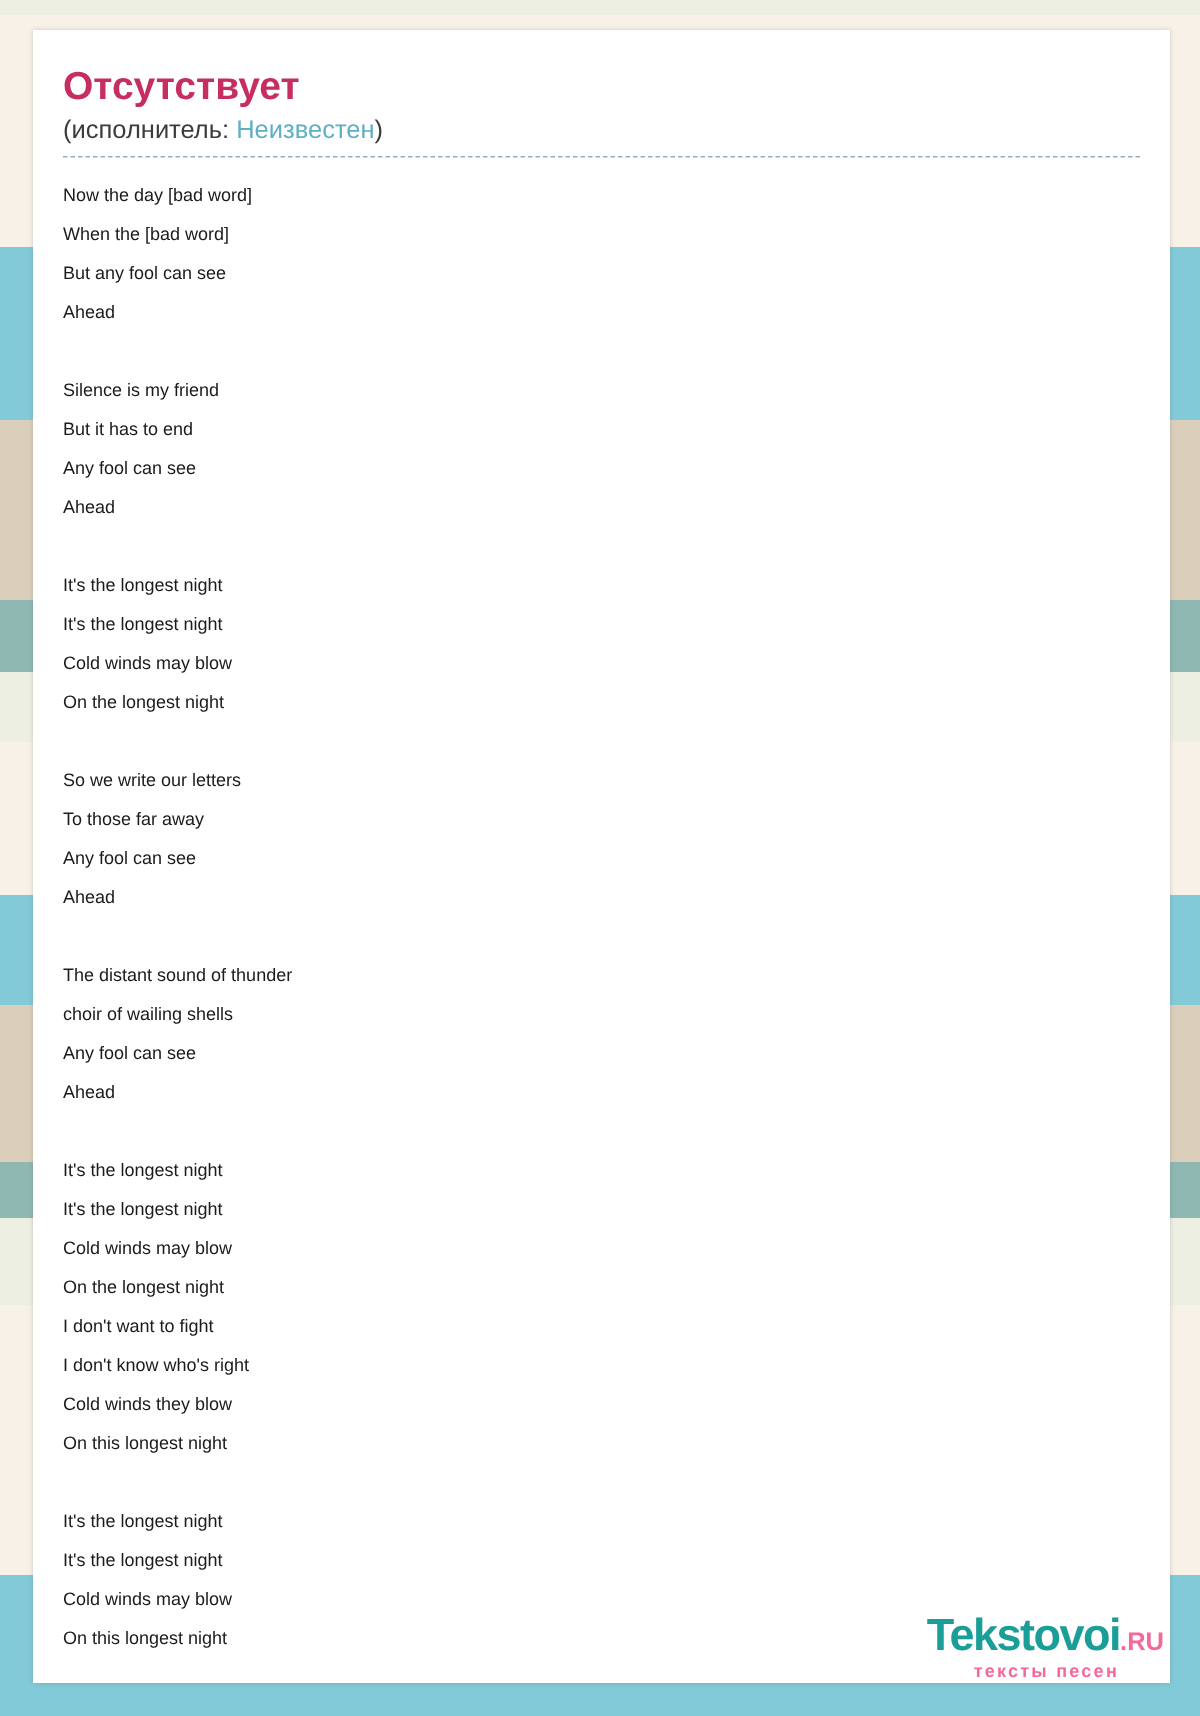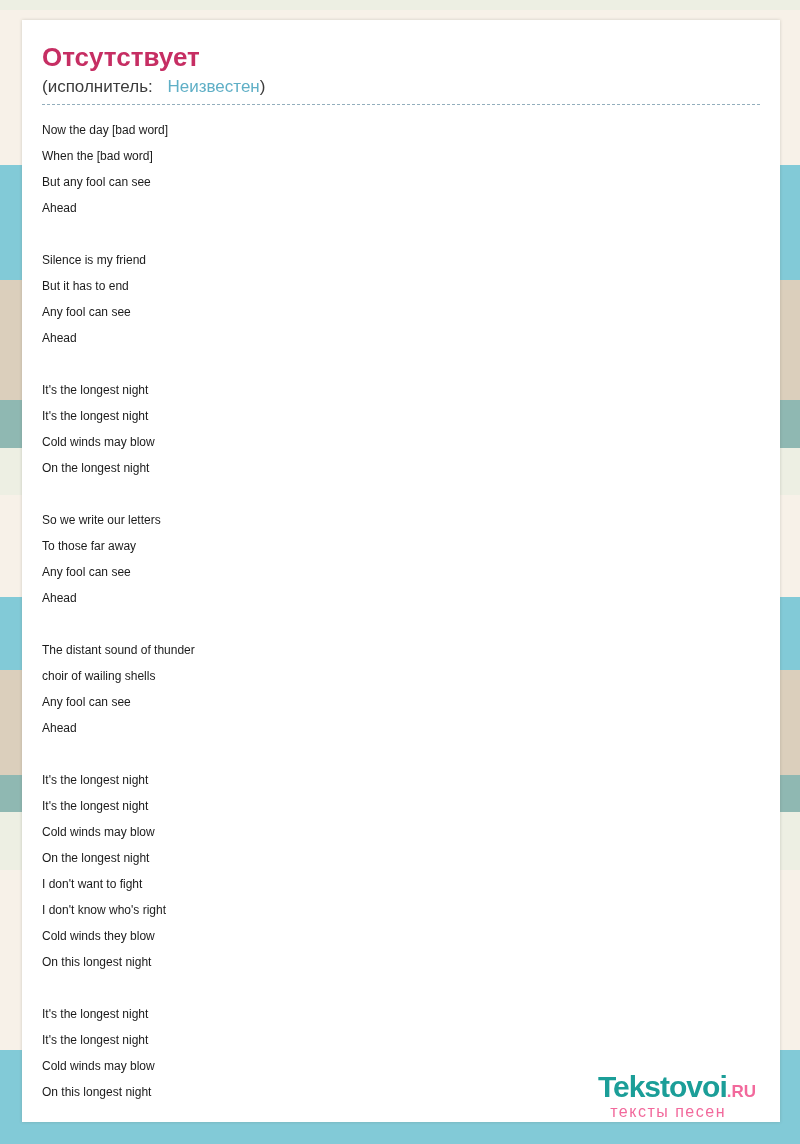--- a/index.html
+++ b/index.html
@@ -46,59 +46,58 @@
   .artist-line {
     margin-top: 7px;
     font-size: 17px;
     line-height: 19px;
     color: #3c3c3c;
   }
   .artist-link {
     color: #5fafc6;
     text-decoration: none;
     cursor: pointer;
-    margin-left: 10px;
   }
   .divider {
     margin-top: 8px;
     border: none;
     border-bottom: 1px dashed #93aebc;
     height: 0;
   }
   .lyrics {
     margin-top: 12px;
     font-size: 12px;
     line-height: 26px;
     color: #1b1b1b;
     white-space: pre-line;
   }
   .logo {
     position: absolute;
-    right: 24px; bottom: 2px;
+    right: 4px; bottom: 2px;
     text-align: right;
     line-height: 1;
     cursor: pointer;
   }
   .logo-main {
     font-size: 30px;
     font-weight: bold;
     letter-spacing: -1px;
     color: #1b9e98;
   }
   .logo-tld {
     font-size: 17px;
     font-weight: bold;
     letter-spacing: 0;
     color: #f2699c;
   }
   .logo-sub {
     margin-top: 2px;
     padding-right: 30px;
-    font-size: 16px;
-    font-weight: normal;
+    font-size: 12px;
+    font-weight: bold;
     letter-spacing: 1.5px;
     color: #f2699c;
   }
 </style>
 </head>
 <body>
 
 <div class="page">
   <div class="card">
 

